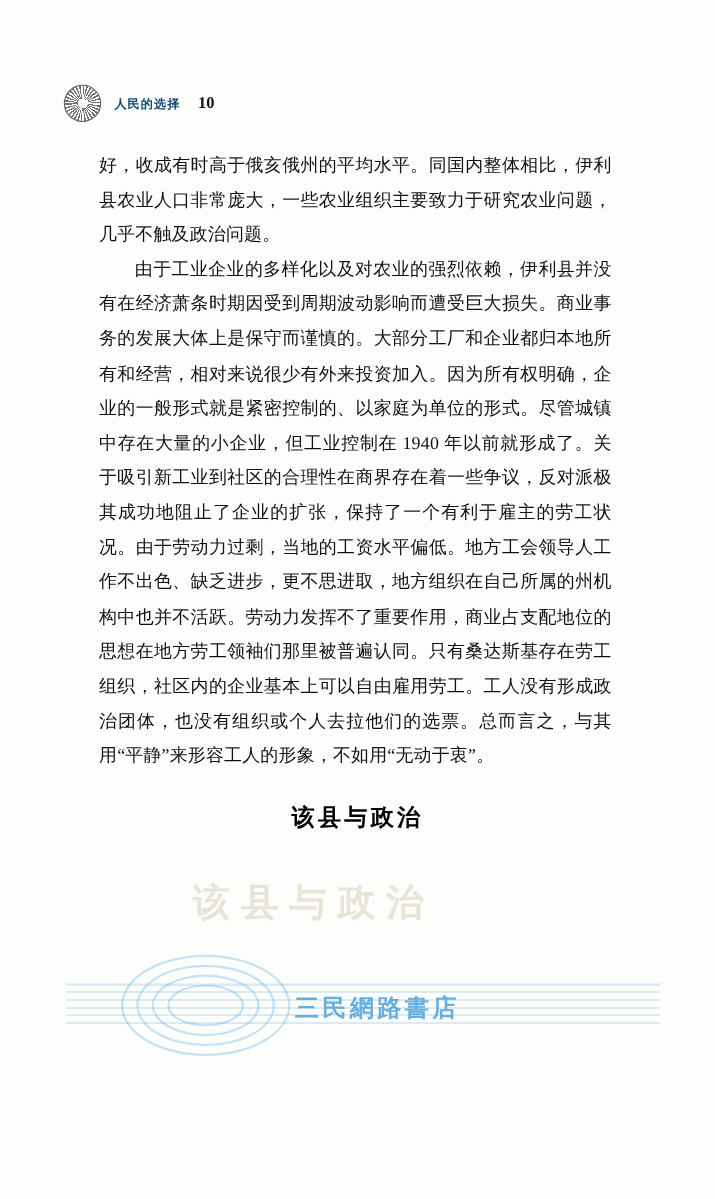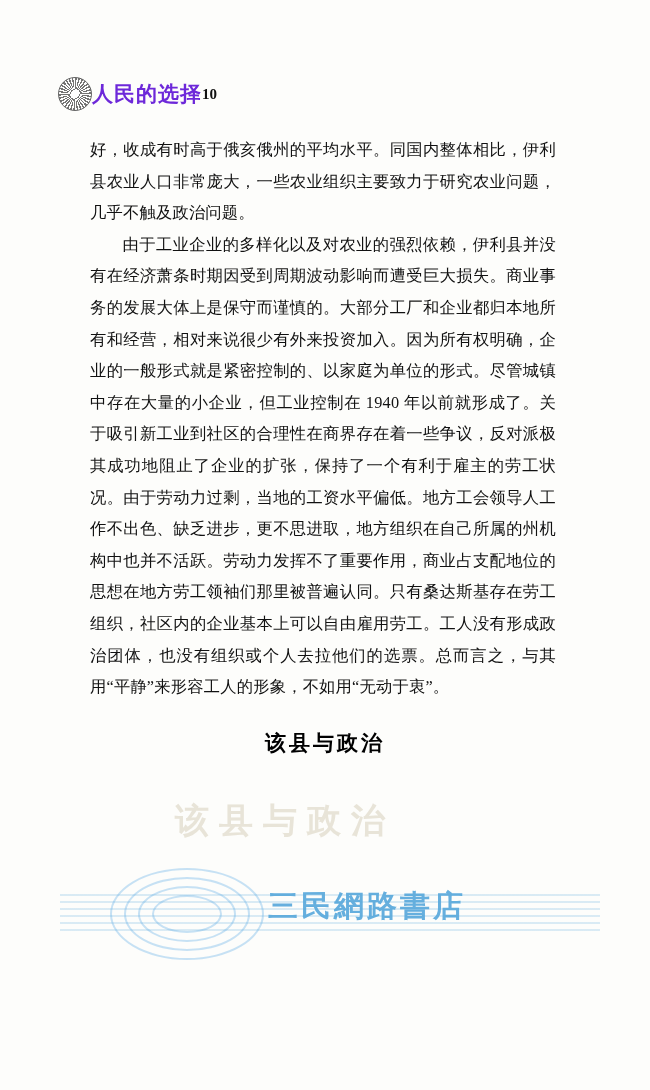--- a/index.html
+++ b/index.html
@@ -39,28 +39,29 @@
     border-radius: 50%;
     background:
       radial-gradient(circle at 50% 50%, #ffffff 0 18%, rgba(0,0,0,0) 19%),
       repeating-conic-gradient(from 0deg, #5b5b5b 0deg 6deg, #ffffff 6deg 12deg);
     border: 1px solid #4a4a4a;
     box-sizing: border-box;
     flex: none;
     opacity: 0.85;
   }
   .header-title {
-    font-size: 21px;
+    margin-left: 12px;
+    font-size: 11px;
     font-weight: bold;
     letter-spacing: 1px;
-    color: #6d28d9;
+    color: #0c4a6e;
     font-family: "Liberation Serif", "DejaVu Serif", serif;
   }
   .header-pageno {
-    margin-left: 0;
+    margin-left: 16px;
     font-size: 15px;
     font-weight: bold;
     color: #111;
     font-family: "Liberation Serif", "DejaVu Serif", serif;
   }
   
   .content {
     position: absolute;
     left: 90px;
     top: 134px;
@@ -115,22 +116,22 @@
   }
   .wm-rings span {
     position: absolute;
     border: 2px solid #bcdcf2;
     border-radius: 50%;
     opacity: 0.85;
   }
   .wm-text {
     position: absolute;
     left: 268px;
-    top: 96px;
-    font-size: 30px;
+    top: 112px;
+    font-size: 22px;
     letter-spacing: 3px;
     color: #5aa9dc;
     font-weight: bold;
     white-space: nowrap;
     opacity: 0.92;
   }
   .wm-band {
     position: absolute;
     left: 60px;
     top: 104px;

